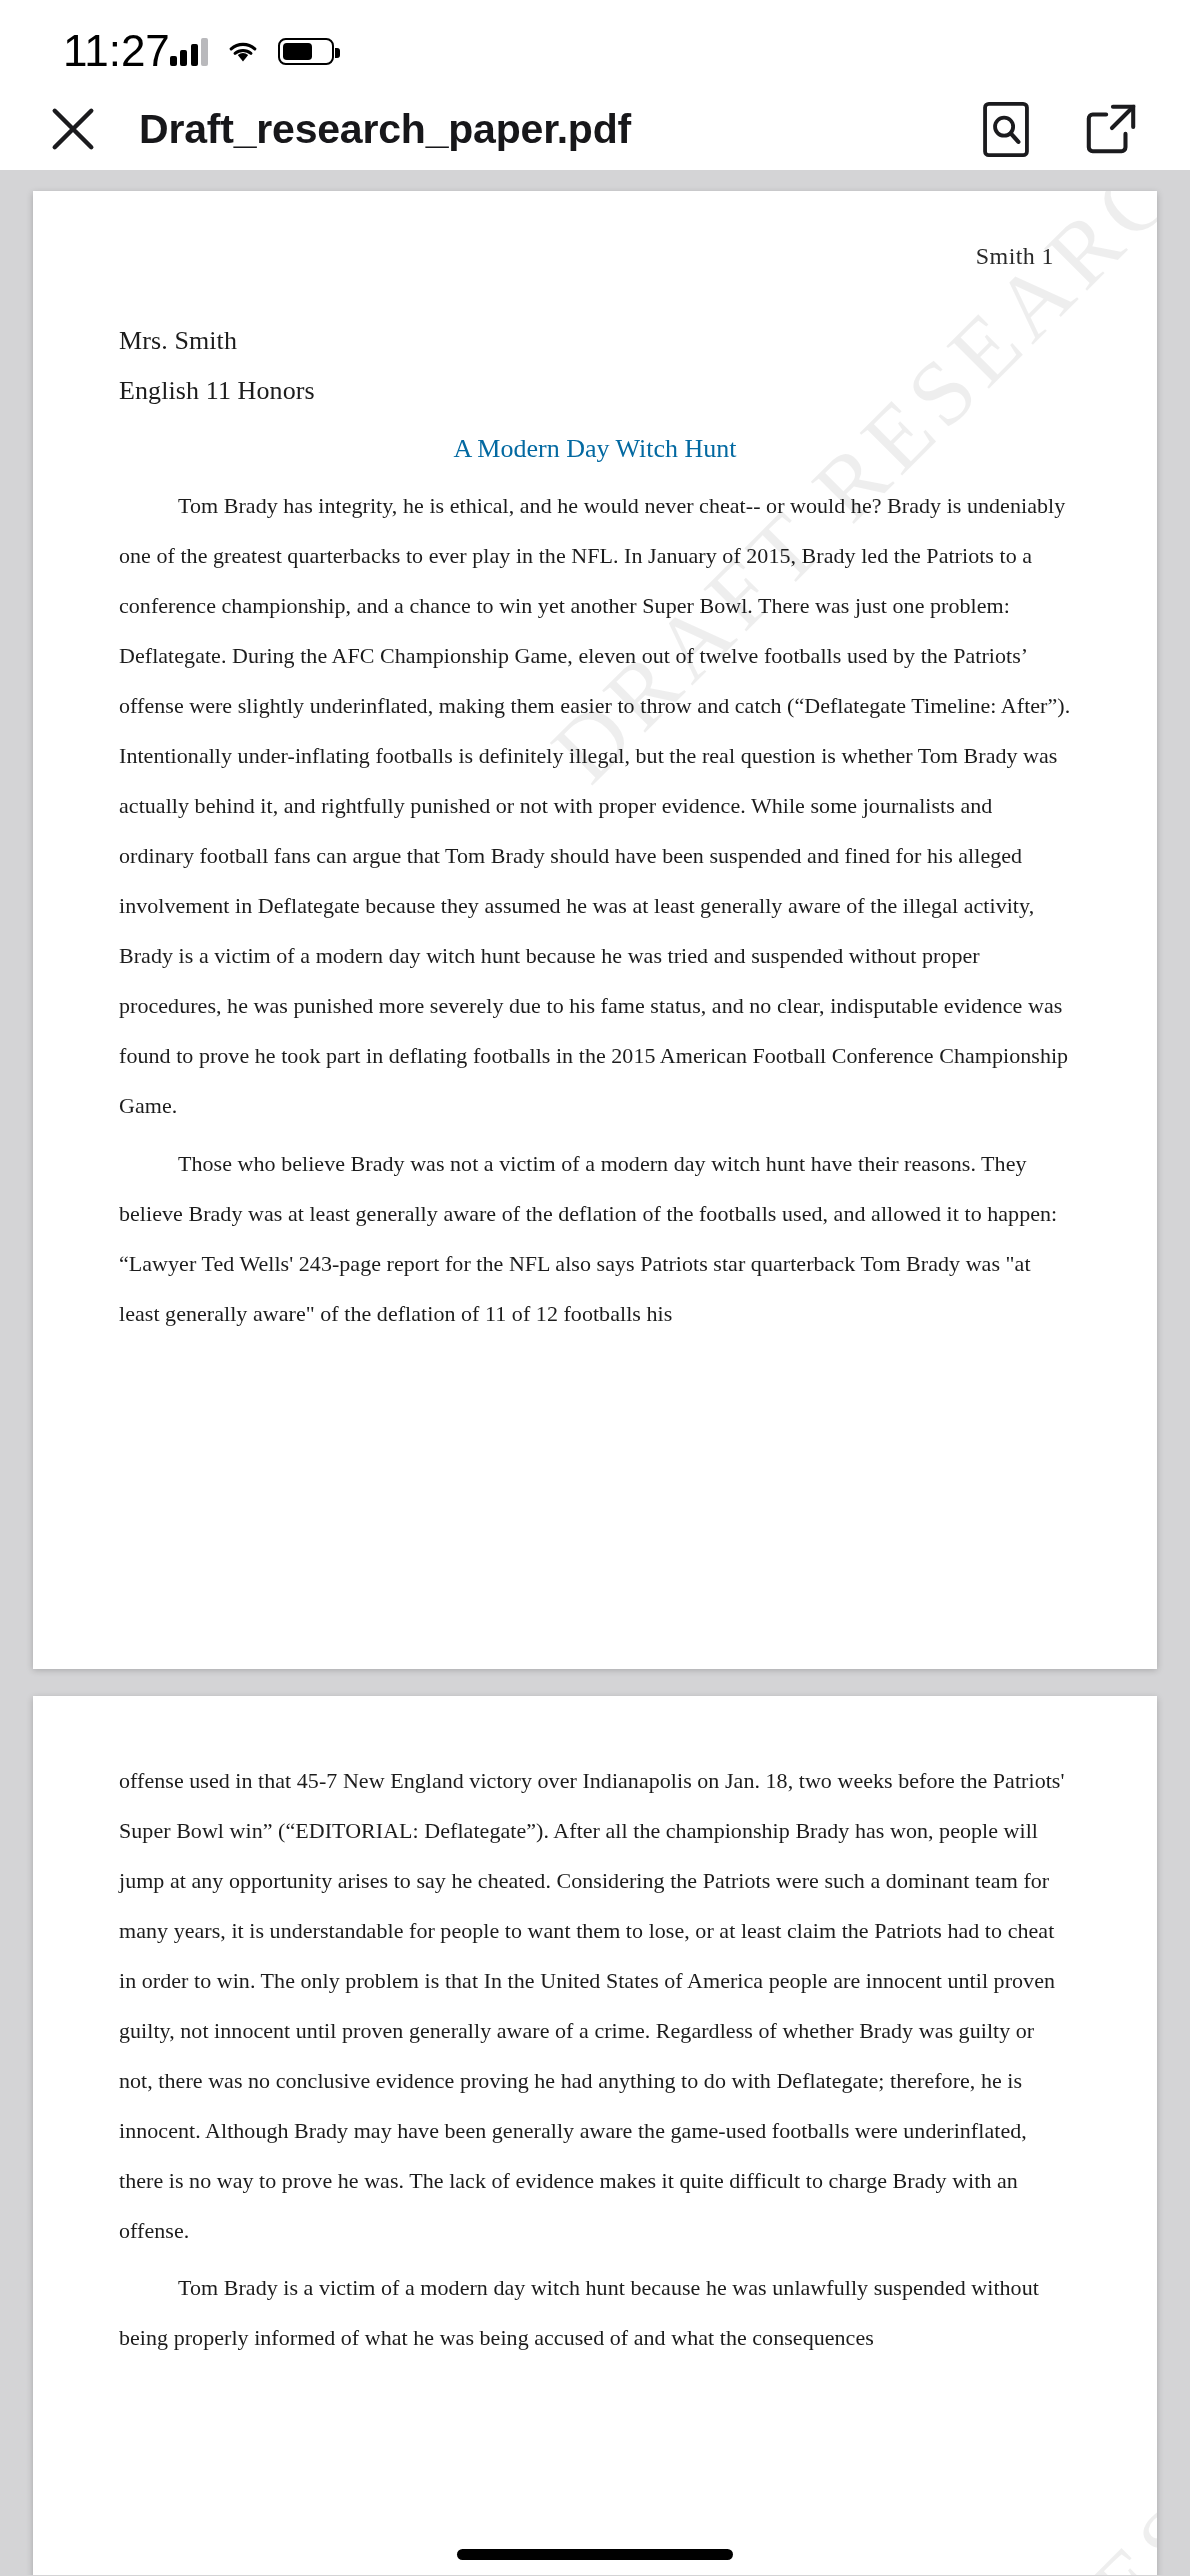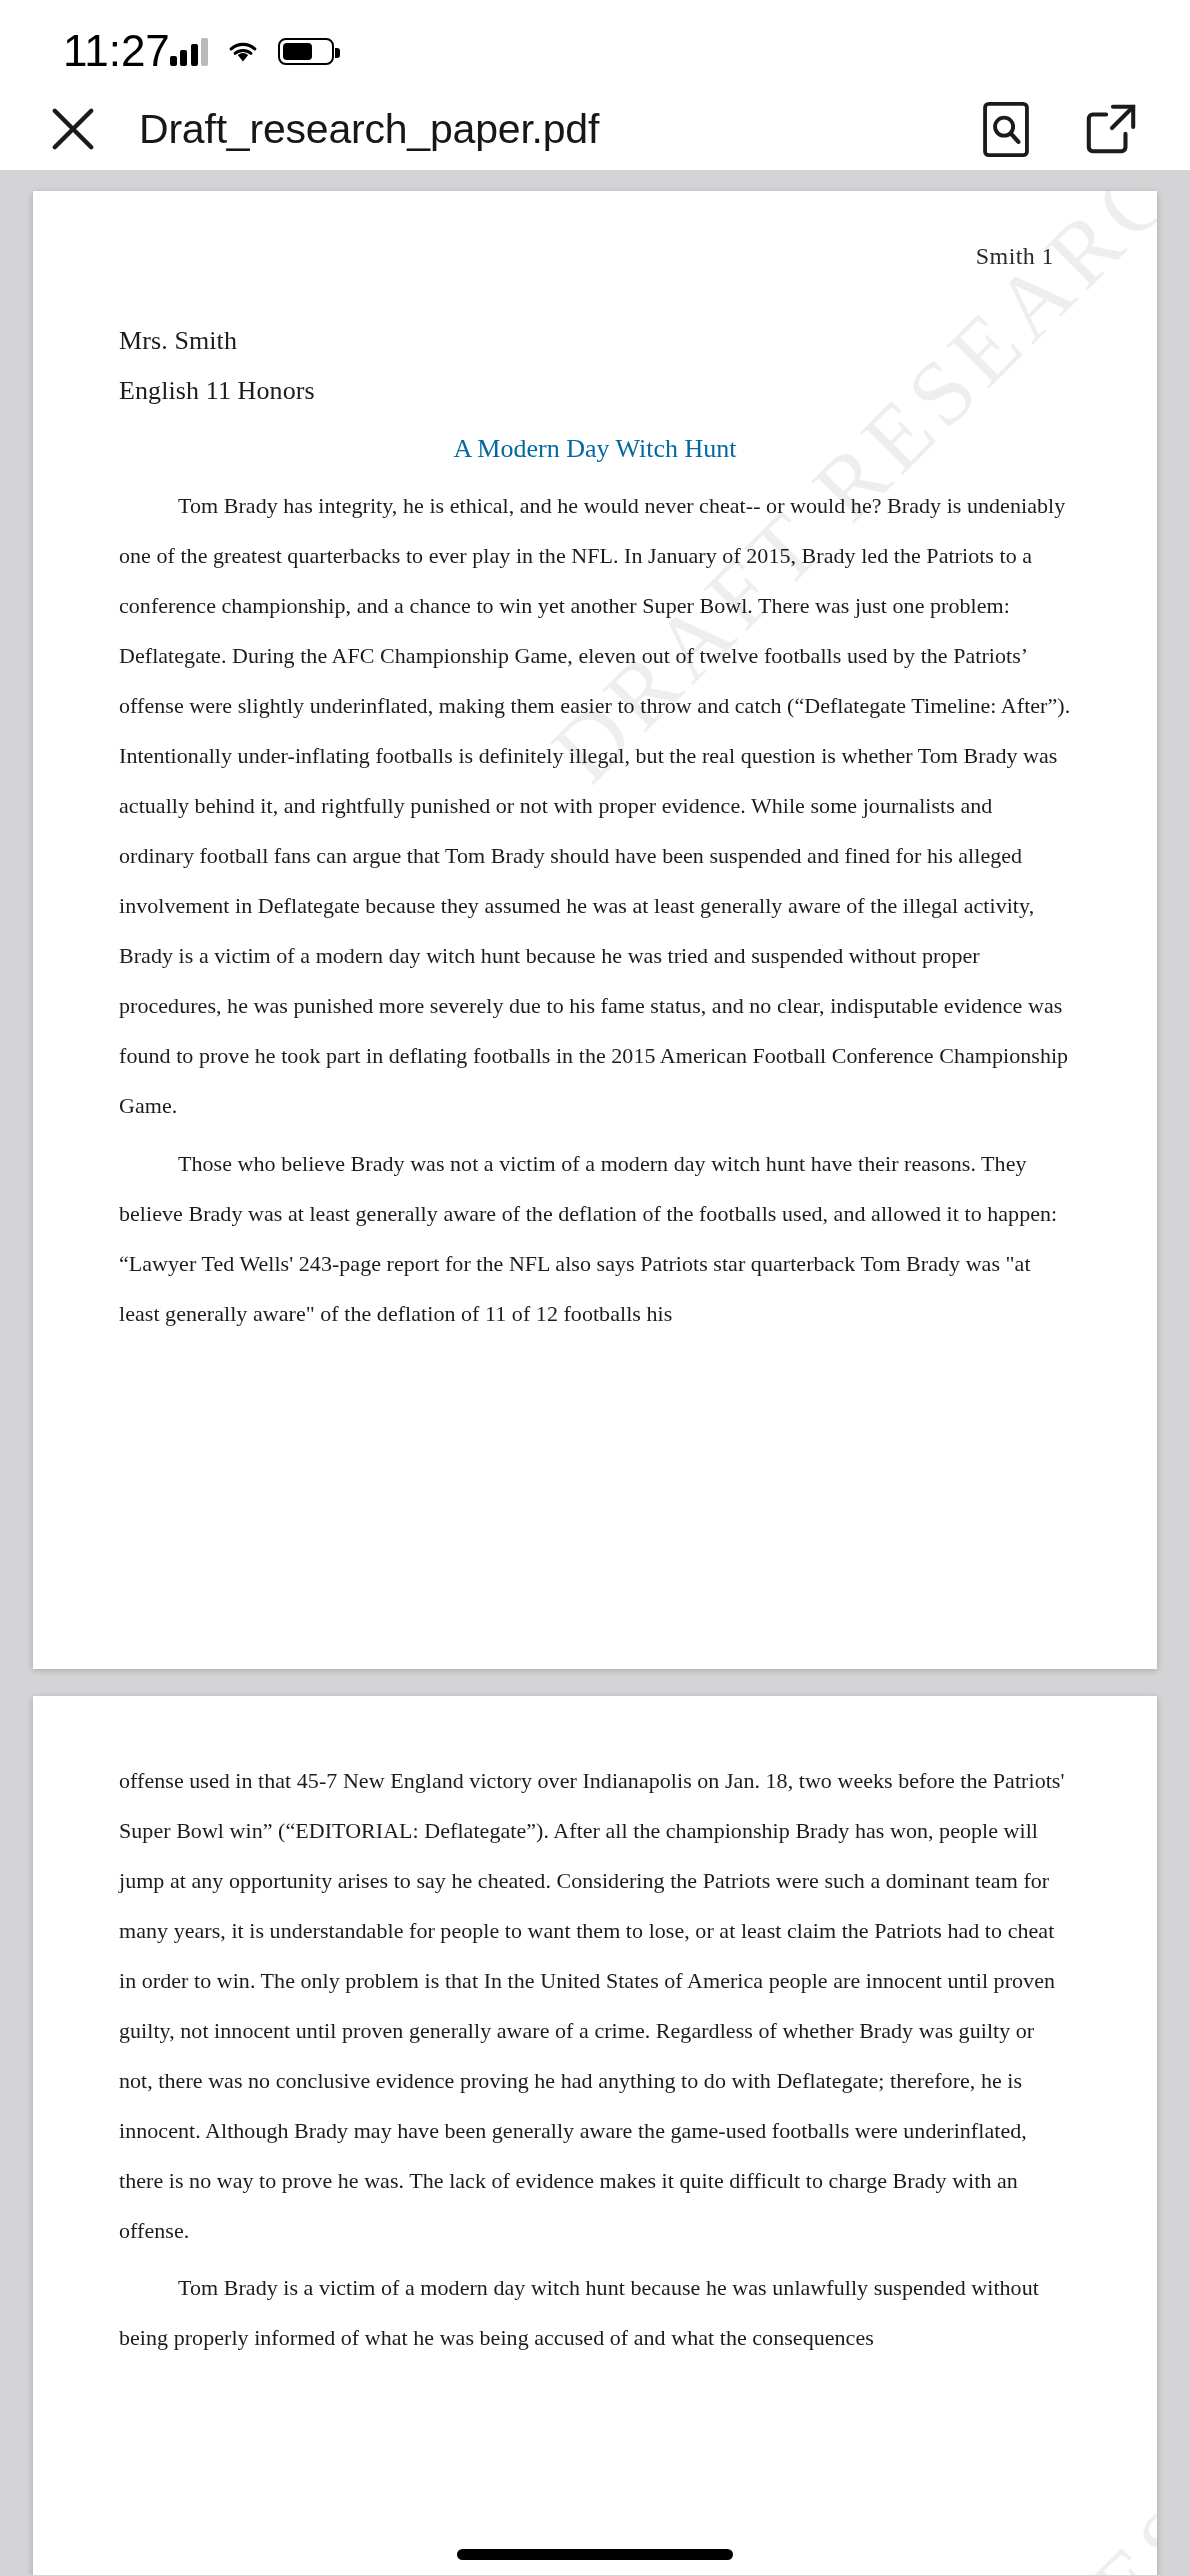--- a/index.html
+++ b/index.html
@@ -84,21 +84,21 @@
     display: flex; align-items: center; justify-content: center;
     flex: 0 0 auto;
     cursor: pointer;
   }
   .nav-close svg { display: block; }
   .nav-title {
     flex: 1 1 auto;
     text-align: left;
     font-size: 41px;
     color: #17171a;
-    font-weight: 400;
+    font-weight: 700;
     padding-left: 29px;
     white-space: nowrap;
     overflow: hidden;
     text-overflow: ellipsis;
     letter-spacing: -0.2px;
   }
   .nav-actions { display: flex; align-items: center; gap: 46px; flex: 0 0 auto; padding-right: 5.8px;}
   .nav-btn { width: 59px; height: 59px; display:flex; align-items:center; justify-content:center; cursor: pointer;}
   .nav-btn svg { display: block; }
 

